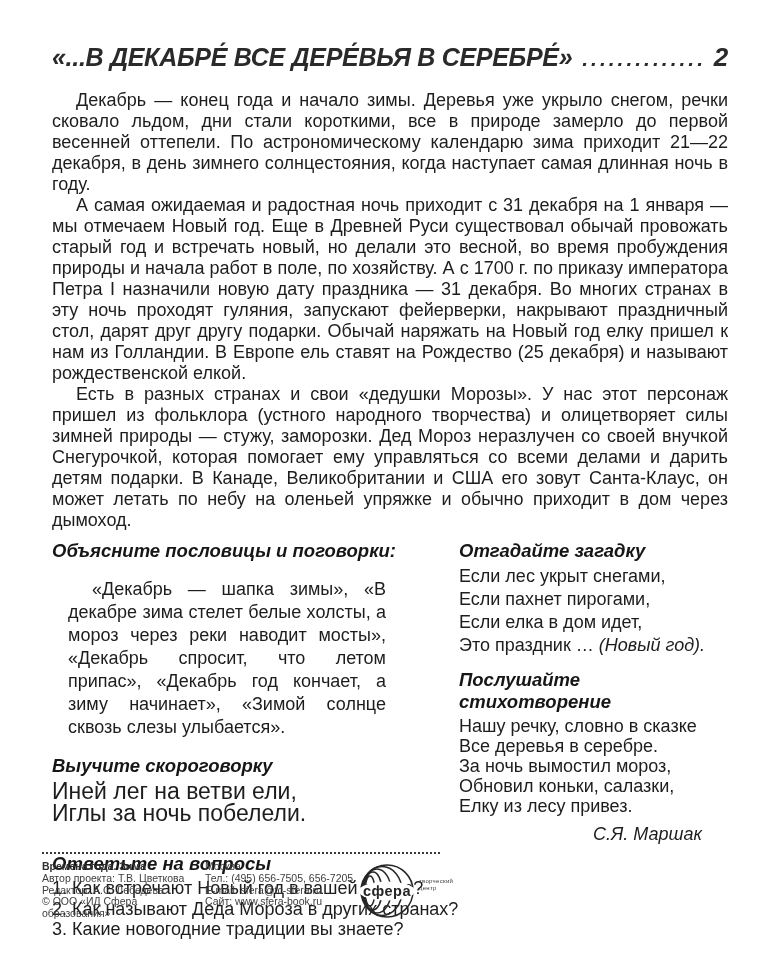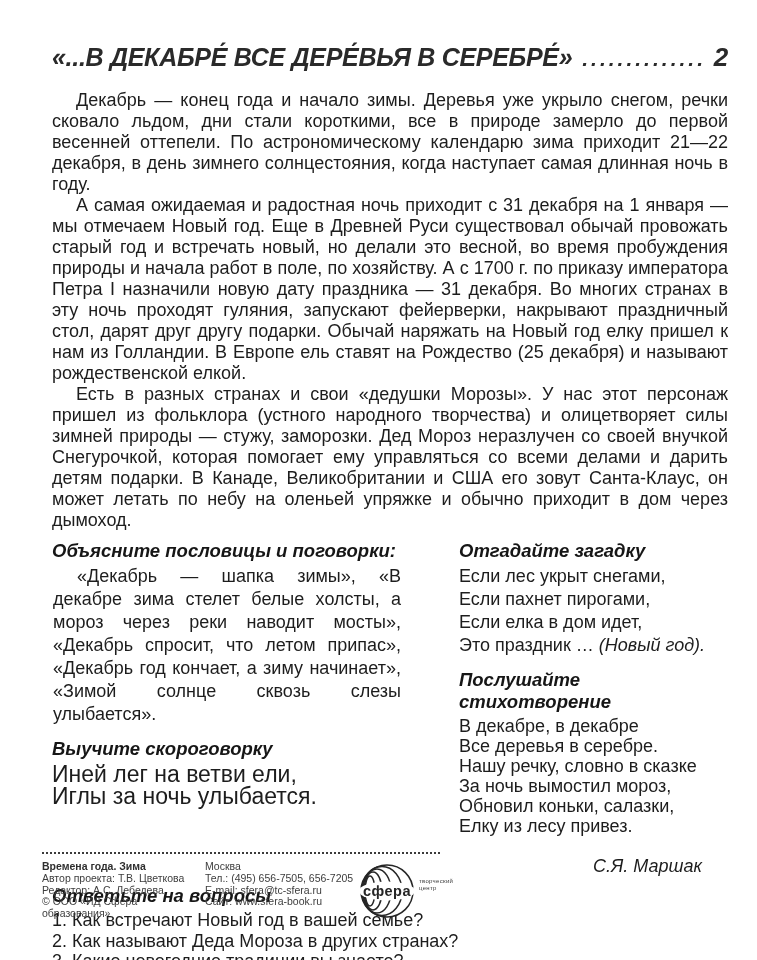--- a/index.html
+++ b/index.html
@@ -37,30 +37,30 @@
   
   .two-cols{display:flex;margin-top:0;gap:13px;}
   .col-left{width:350px;margin-right:44px;flex:0 0 auto;}
   .col-right{flex:1 1 auto;}
   .sec-heading{
     font-size:18.5px;font-weight:bold;font-style:italic;
     margin:9px 0 3px 0;color:#161616;
   }
   .sec-heading.sub{margin-top:12px;}
   .proverbs{
-    margin:1px;text-indent:24px;text-align:justify;
+    margin:16px;text-indent:24px;text-align:justify;
     font-size:18px;line-height:23px;
   }
   .tw-line{font-size:23px;line-height:22px;}
   .riddle-line{font-size:18px;line-height:23px;}
   .riddle-answer{font-style:italic;margin-left:5px;}
   .poem-line{font-size:18px;line-height:20px;}
   .poem-author{
     font-size:18px;font-style:italic;text-align:right;
-    padding-right:26px;margin-top:20px;line-height:20px;
+    padding-right:26px;margin-top:8px;line-height:20px;
   }
 
   
   .questions{margin-top:8px;}
   .question-line{font-size:18px;line-height:20.5px;}
 
   
   .watermark{
     position:absolute;left:56px;top:444px;z-index:4;
     font-size:56px;font-weight:bold;font-style:italic;
@@ -105,34 +105,33 @@
     </div>
 
     <div class="two-cols">
 
       <div class="col-left">
         <div class="sec-heading">Объясните пословицы и поговорки:</div>
         <p class="proverbs">«Декабрь — шапка зимы», «В декабре зима стелет белые холсты, а мороз через реки наводит мосты», «Декабрь спросит, что летом припас», «Декабрь год кончает, а зиму начинает», «Зимой солнце сквозь слезы улыбается».</p>
 
         <div class="sec-heading sub">Выучите скороговорку</div>
         <div class="tw-line">Иней лег на ветви ели,</div>
-        <div class="tw-line">Иглы за ночь улыбается.</div>
+        <div class="tw-line">Иглы за ночь побелели.</div>
       </div>
 
       <div class="col-right">
         <div class="sec-heading">Отгадайте загадку</div>
         <div class="riddle-line">Если лес укрыт снегами,</div>
         <div class="riddle-line">Если пахнет пирогами,</div>
         <div class="riddle-line">Если елка в дом идет,</div>
         <div class="riddle-line"><span>Это праздник …</span><span class="riddle-answer">(Новый год).</span></div>
 
         <div class="sec-heading sub">Послушайте стихотворение</div>
-        <div class="poem-line">В декабре, в декабре</div>
+        <div class="poem-line">Нашу речку, словно в сказке</div>
         <div class="poem-line">Все деревья в серебре.</div>
-        <div class="poem-line">Нашу речку, словно в сказке</div>
         <div class="poem-line">За ночь вымостил мороз,</div>
         <div class="poem-line">Обновил коньки, салазки,</div>
         <div class="poem-line">Елку из лесу привез.</div>
         <div class="poem-author">С.Я. Маршак</div>
       </div>
 
     </div>
 
     <div class="questions">
       <div class="sec-heading">Ответьте на вопросы</div>

